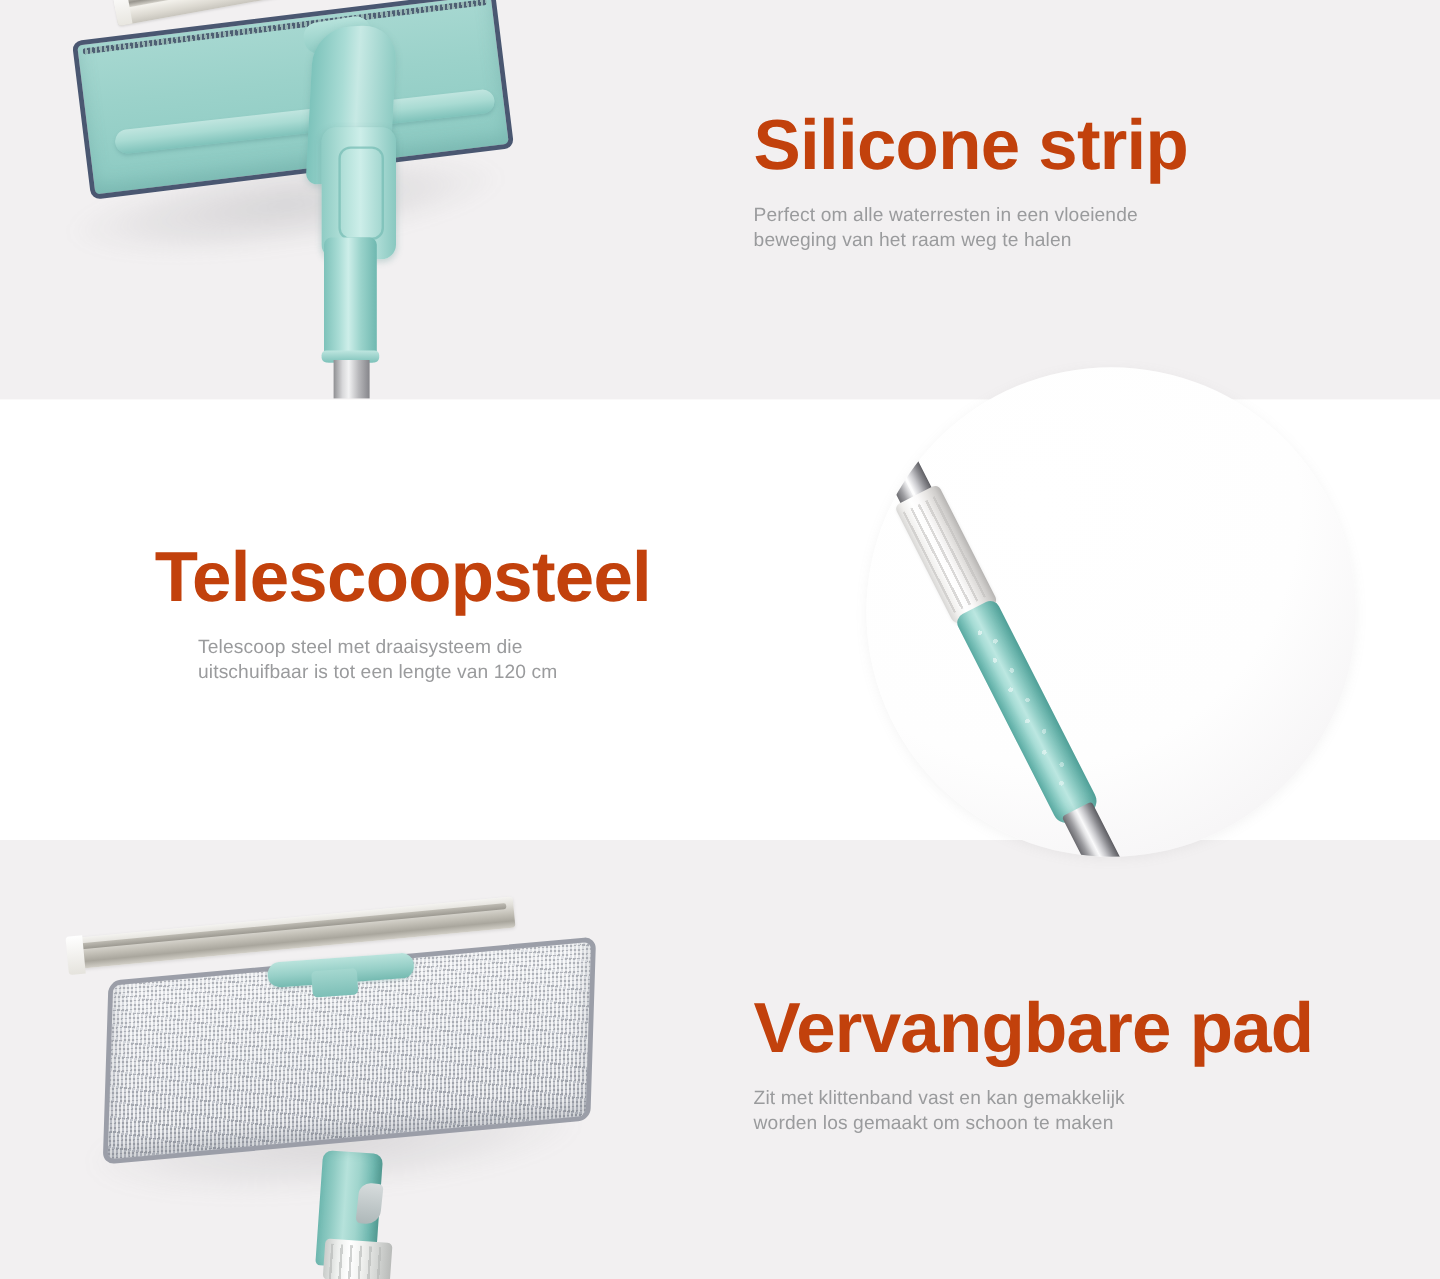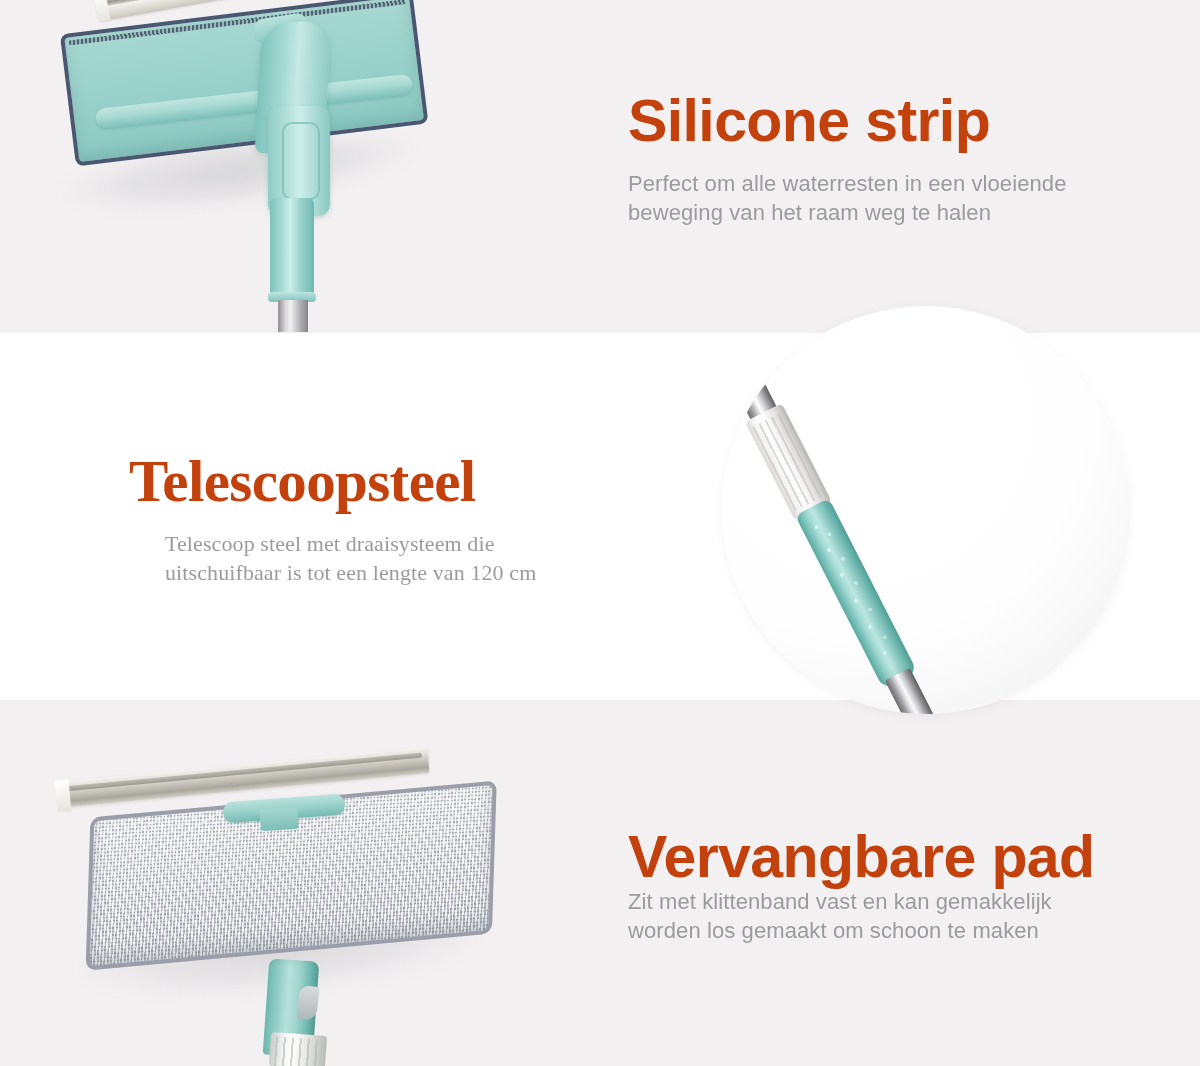--- a/index.html
+++ b/index.html
@@ -36,33 +36,33 @@
     margin: 0;
     font-size: 59px;
     font-weight: 700;
     line-height: 1.0;
     letter-spacing: -0.6px;
     color: #c2410c;
     white-space: nowrap;
   }
   .body {
     margin: 0;
-    font-size: 22px;
+    font-size: 16px;
     font-weight: 400;
     line-height: 1.33;
     letter-spacing: 0.1px;
     color: #9a9b9d;
     white-space: pre-line;
   }
   .tb-1 { left: 628px; top: 92px; }
   .tb-1 .body { margin-top: 18px; }
-  .tb-2 { left: 129px; top: 452px; font-family: Liberation Serif, serif; }
+  .tb-2 { left: 129px; top: 452px; }
   .tb-2 .body { margin-top: 18px; margin-left: 36px; }
   .tb-3 { left: 628px; top: 828px; }
-  .tb-3 .body { }
+  .tb-3 .body { margin-top: 18px; }
 
   
   .fig1 {
     position: absolute;
     left: 0px; top: -14px;
     width: 560px; height: 360px;
   }
   
   .f1-shadow {
     position: absolute;

